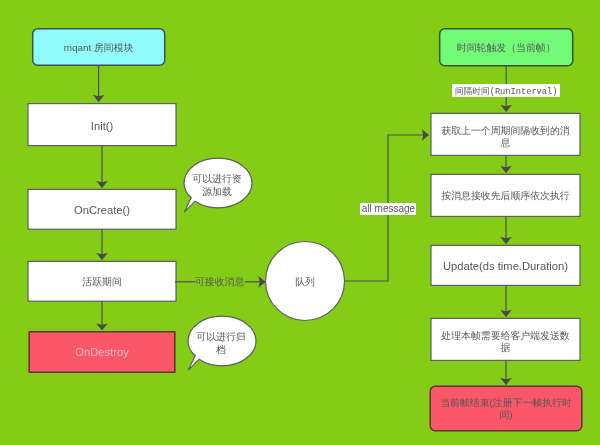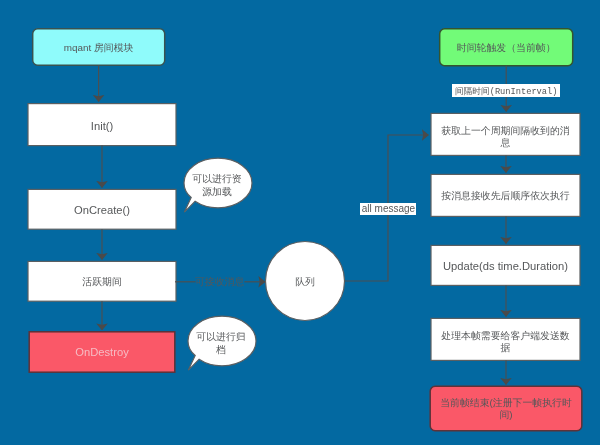--- a/index.html
+++ b/index.html
@@ -1,19 +1,19 @@
 <!DOCTYPE html>
 <html><head>
 <meta charset="utf-8">
 <title>mqant room module flow</title>
 <style>
   html,body{margin:0;padding:0;background:#ffffff;}
   body{width:600px;height:445px;overflow:hidden;
        font-family:"Liberation Sans",sans-serif;}
-  #stage{position:relative;width:600px;height:445px;background:#0369a1;}
+  #stage{position:relative;width:600px;height:445px;background:#84cc16;}
   svg#flow{position:absolute;left:0;top:0;display:block;}
   .nodebox{fill:#ffffff;stroke:#5b5f62;stroke-width:1.2;}
   .cyanbox{fill:#8ffbfb;stroke:#3a5250;stroke-width:1.5;}
   .greenbox{fill:#72fb78;stroke:#35542f;stroke-width:1.5;}
   .redbox{fill:#fa5868;stroke:#5e3238;stroke-width:1.5;}
   text{font-family:"Liberation Sans",sans-serif;fill:#555759;text-anchor:middle;}
   .cn{font-size:9.9px;}
   .en{font-size:11.2px;}
   .en10{font-size:10px;}
   .mono{font-family:"Liberation Mono",monospace;font-size:8.7px;}

